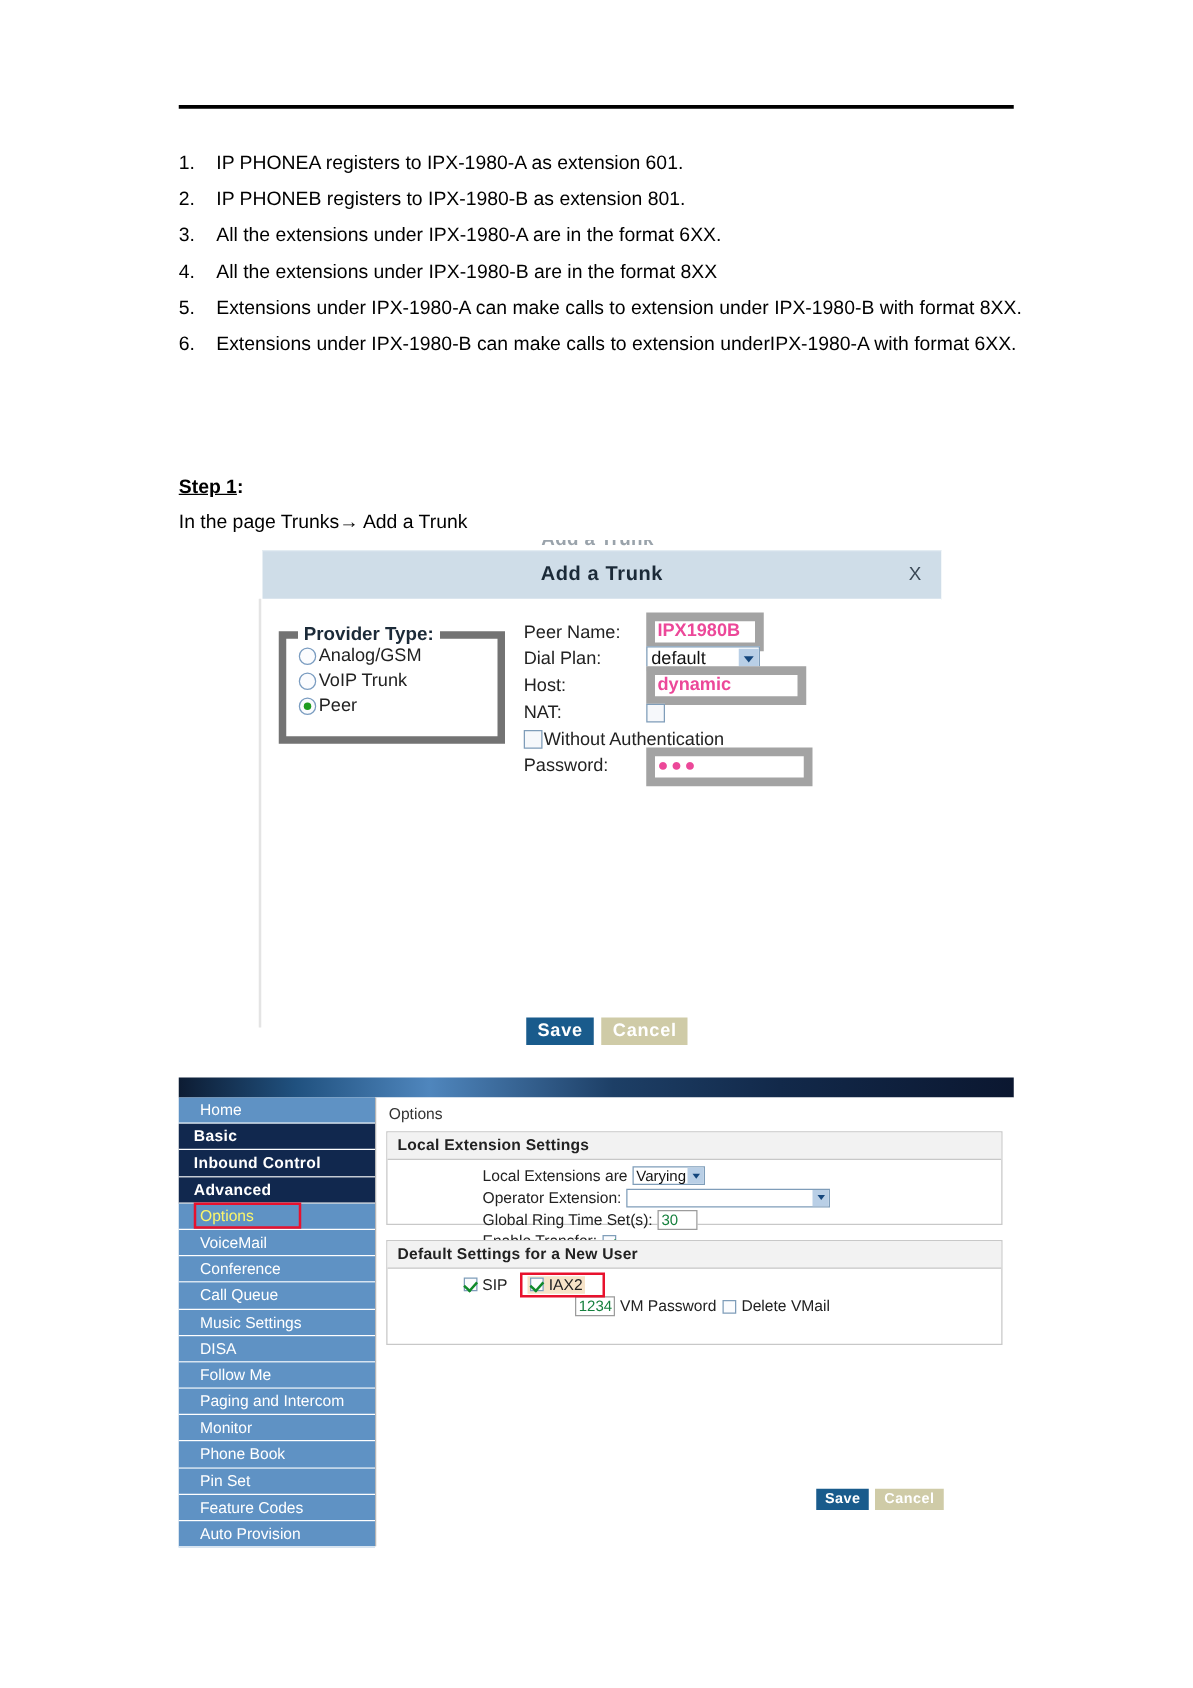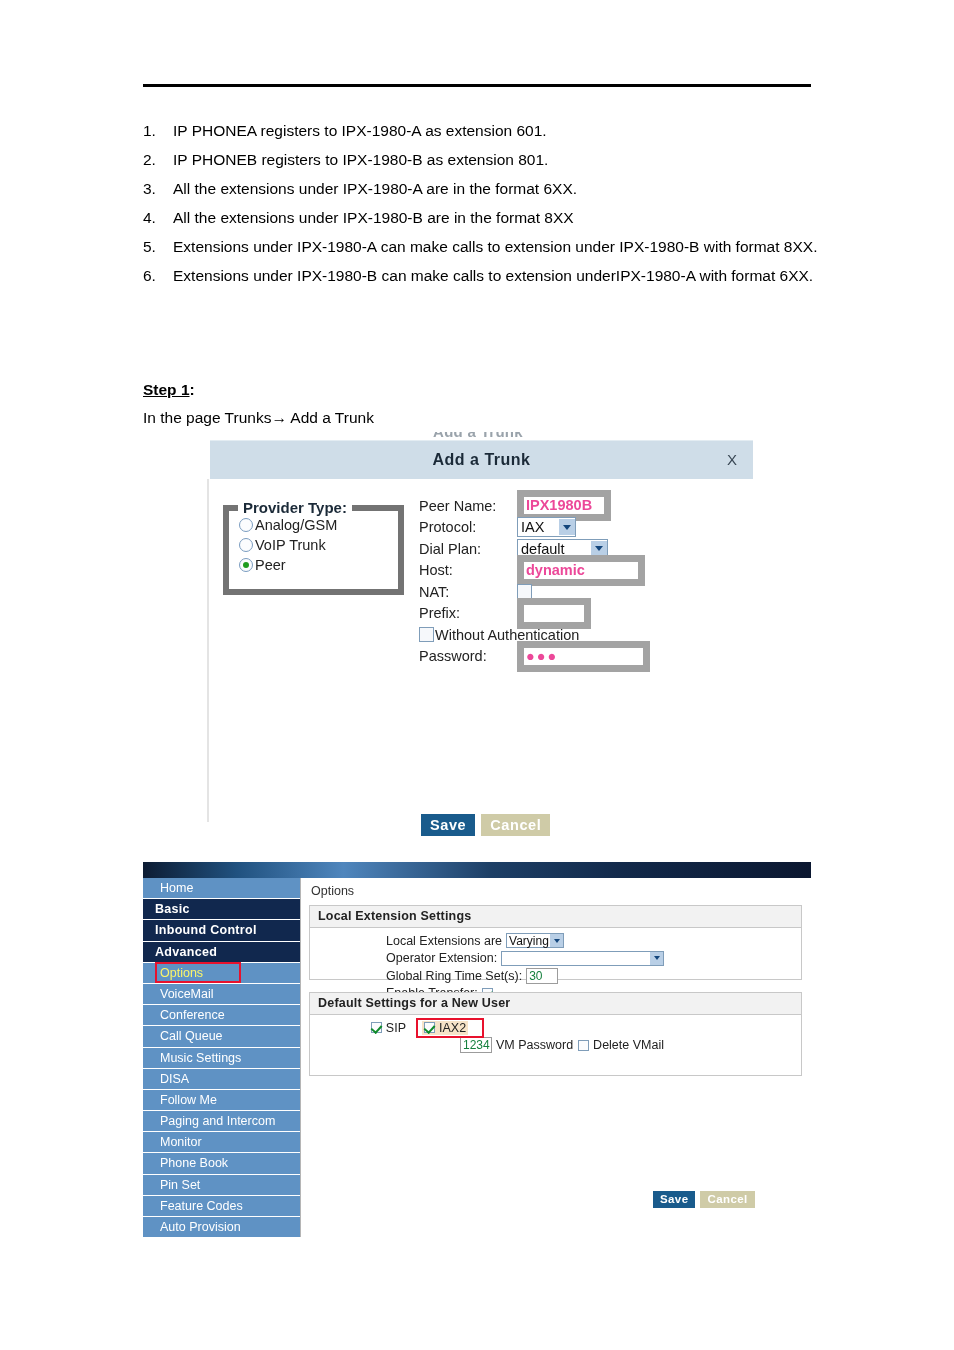--- a/index.html
+++ b/index.html
@@ -562,50 +562,39 @@
       </div>
     </fieldset>
 
     <div class="form-area">
 
       <div class="frow">
         <span class="flabel">Peer Name:</span>
         <span class="ftext w-peer">IPX1980B</span>
       </div>
 
-      <div class="frow">
-        <span class="flabel">Protocol:</span>
-        <span class="fsel sel-iax">
-          <span class="sel-val">IAX</span>
-          <span class="arrow"></span>
-        </span>
-      </div>
 
       <div class="frow">
         <span class="flabel">Dial Plan:</span>
         <span class="fsel sel-dial">
           <span class="sel-val">default</span>
           <span class="arrow"></span>
         </span>
       </div>
 
       <div class="frow">
         <span class="flabel">Host:</span>
         <span class="ftext w-host">dynamic</span>
       </div>
 
       <div class="frow">
         <span class="flabel">NAT:</span>
         <span class="chk"></span>
       </div>
 
-      <div class="frow">
-        <span class="flabel">Prefix:</span>
-        <span class="ftext w-prefix"></span>
-      </div>
 
       <div class="frow inline-chk">
         <span class="chk"></span>
         <span class="chk-label">Without Authentication</span>
       </div>
 
 
       <div class="frow">
         <span class="flabel">Password:</span>
         <span class="ftext w-pass">●●●</span>

